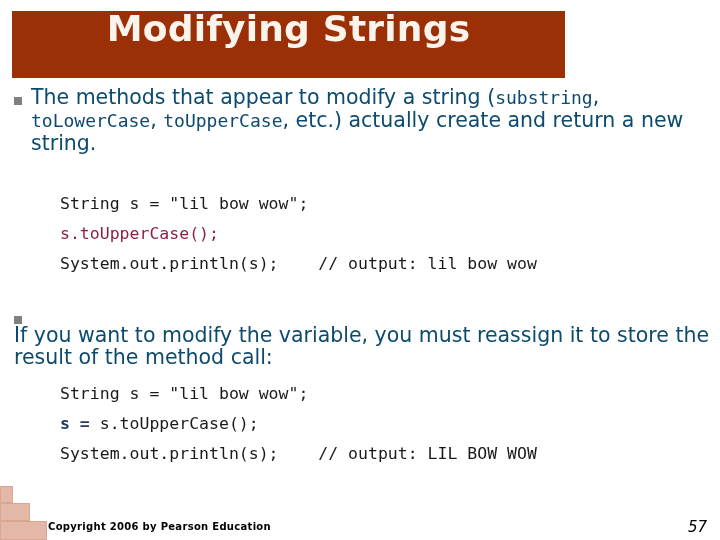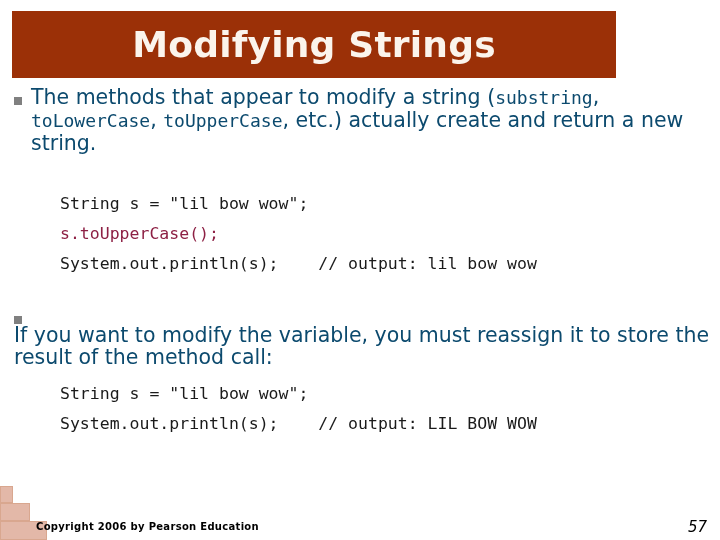--- a/index.html
+++ b/index.html
@@ -14,25 +14,24 @@
     overflow: hidden;
     font-family: "DejaVu Sans", sans-serif;
     color: #000000;
   }
 
   
   .title-bar {
     position: absolute;
     left: 12px;
     top: 11px;
-    width: 604px;
+    width: 553px;
     height: 67px;
     background: #9B3007;
     display: flex;
-    align-items: center;
     justify-content: center;
   }
   .title-text {
     color: #FBF4EC;
     font-family: "DejaVu Sans", sans-serif;
     font-weight: bold;
     font-size: 36px;
     line-height: 1;
     letter-spacing: 0.2px;
     white-space: nowrap;
@@ -96,21 +95,21 @@
     border: 1px solid #D9A78F;
     box-sizing: border-box;
   }
   .blk-a { left: 0px;  top: 0px;  width: 13px; height: 17px; }
   .blk-b { left: 0px;  top: 17px; width: 30px; height: 18px; }
   .blk-c { left: 0px;  top: 35px; width: 47px; height: 19px; }
 
   
   .footer-copyright {
     position: absolute;
-    left: 36px;
+    left: 48px;
     top: 521px;
     font-family: "DejaVu Sans", sans-serif;
     font-size: 10px;
     font-weight: bold;
     letter-spacing: 0.3px;
     color: #000000;
   }
   .page-number {
     position: absolute;
     right: 13px;
@@ -133,21 +132,21 @@
   <span class="bullet-text"><span>The methods that appear to modify a string (</span><span class="mono">substring</span><span>, </span><span class="mono">toLowerCase</span><span>, </span><span class="mono">toUpperCase</span><span>, etc.) actually create and return a new string.</span></span>
 </div>
 
 <div class="code-block" id="code-1"><div class="code-line"><span>String s = "lil bow wow";</span></div><div class="code-line"><span class="c-red">s.toUpperCase();</span></div><div class="code-line"><span>System.out.println(s);    // output: lil bow wow</span></div></div>
 
 <div class="bullet-block" id="bullet-2">
   <span class="bullet-marker"></span>
   <span class="bullet-text"><span>If you want to modify the variable, you must reassign it to store the result of the method call:</span></span>
 </div>
 
-<div class="code-block" id="code-2"><div class="code-line"><span>String s = "lil bow wow";</span></div><div class="code-line"><span>System.out.println(s);    // output: LIL BOW WOW</span></div></div>
+<div class="code-block" id="code-2"><div class="code-line"><span>String s = "lil bow wow";</span></div><div class="code-line"><span class="c-blue">s = </span><span>s.toUpperCase();</span></div><div class="code-line"><span>System.out.println(s);    // output: LIL BOW WOW</span></div></div>
 
 <div class="deco-blocks">
   <span class="blk blk-a"></span>
   <span class="blk blk-b"></span>
   <span class="blk blk-c"></span>
 </div>
 
 <div class="footer-copyright">Copyright 2006 by Pearson Education</div>
 <div class="page-number">57</div>
 

